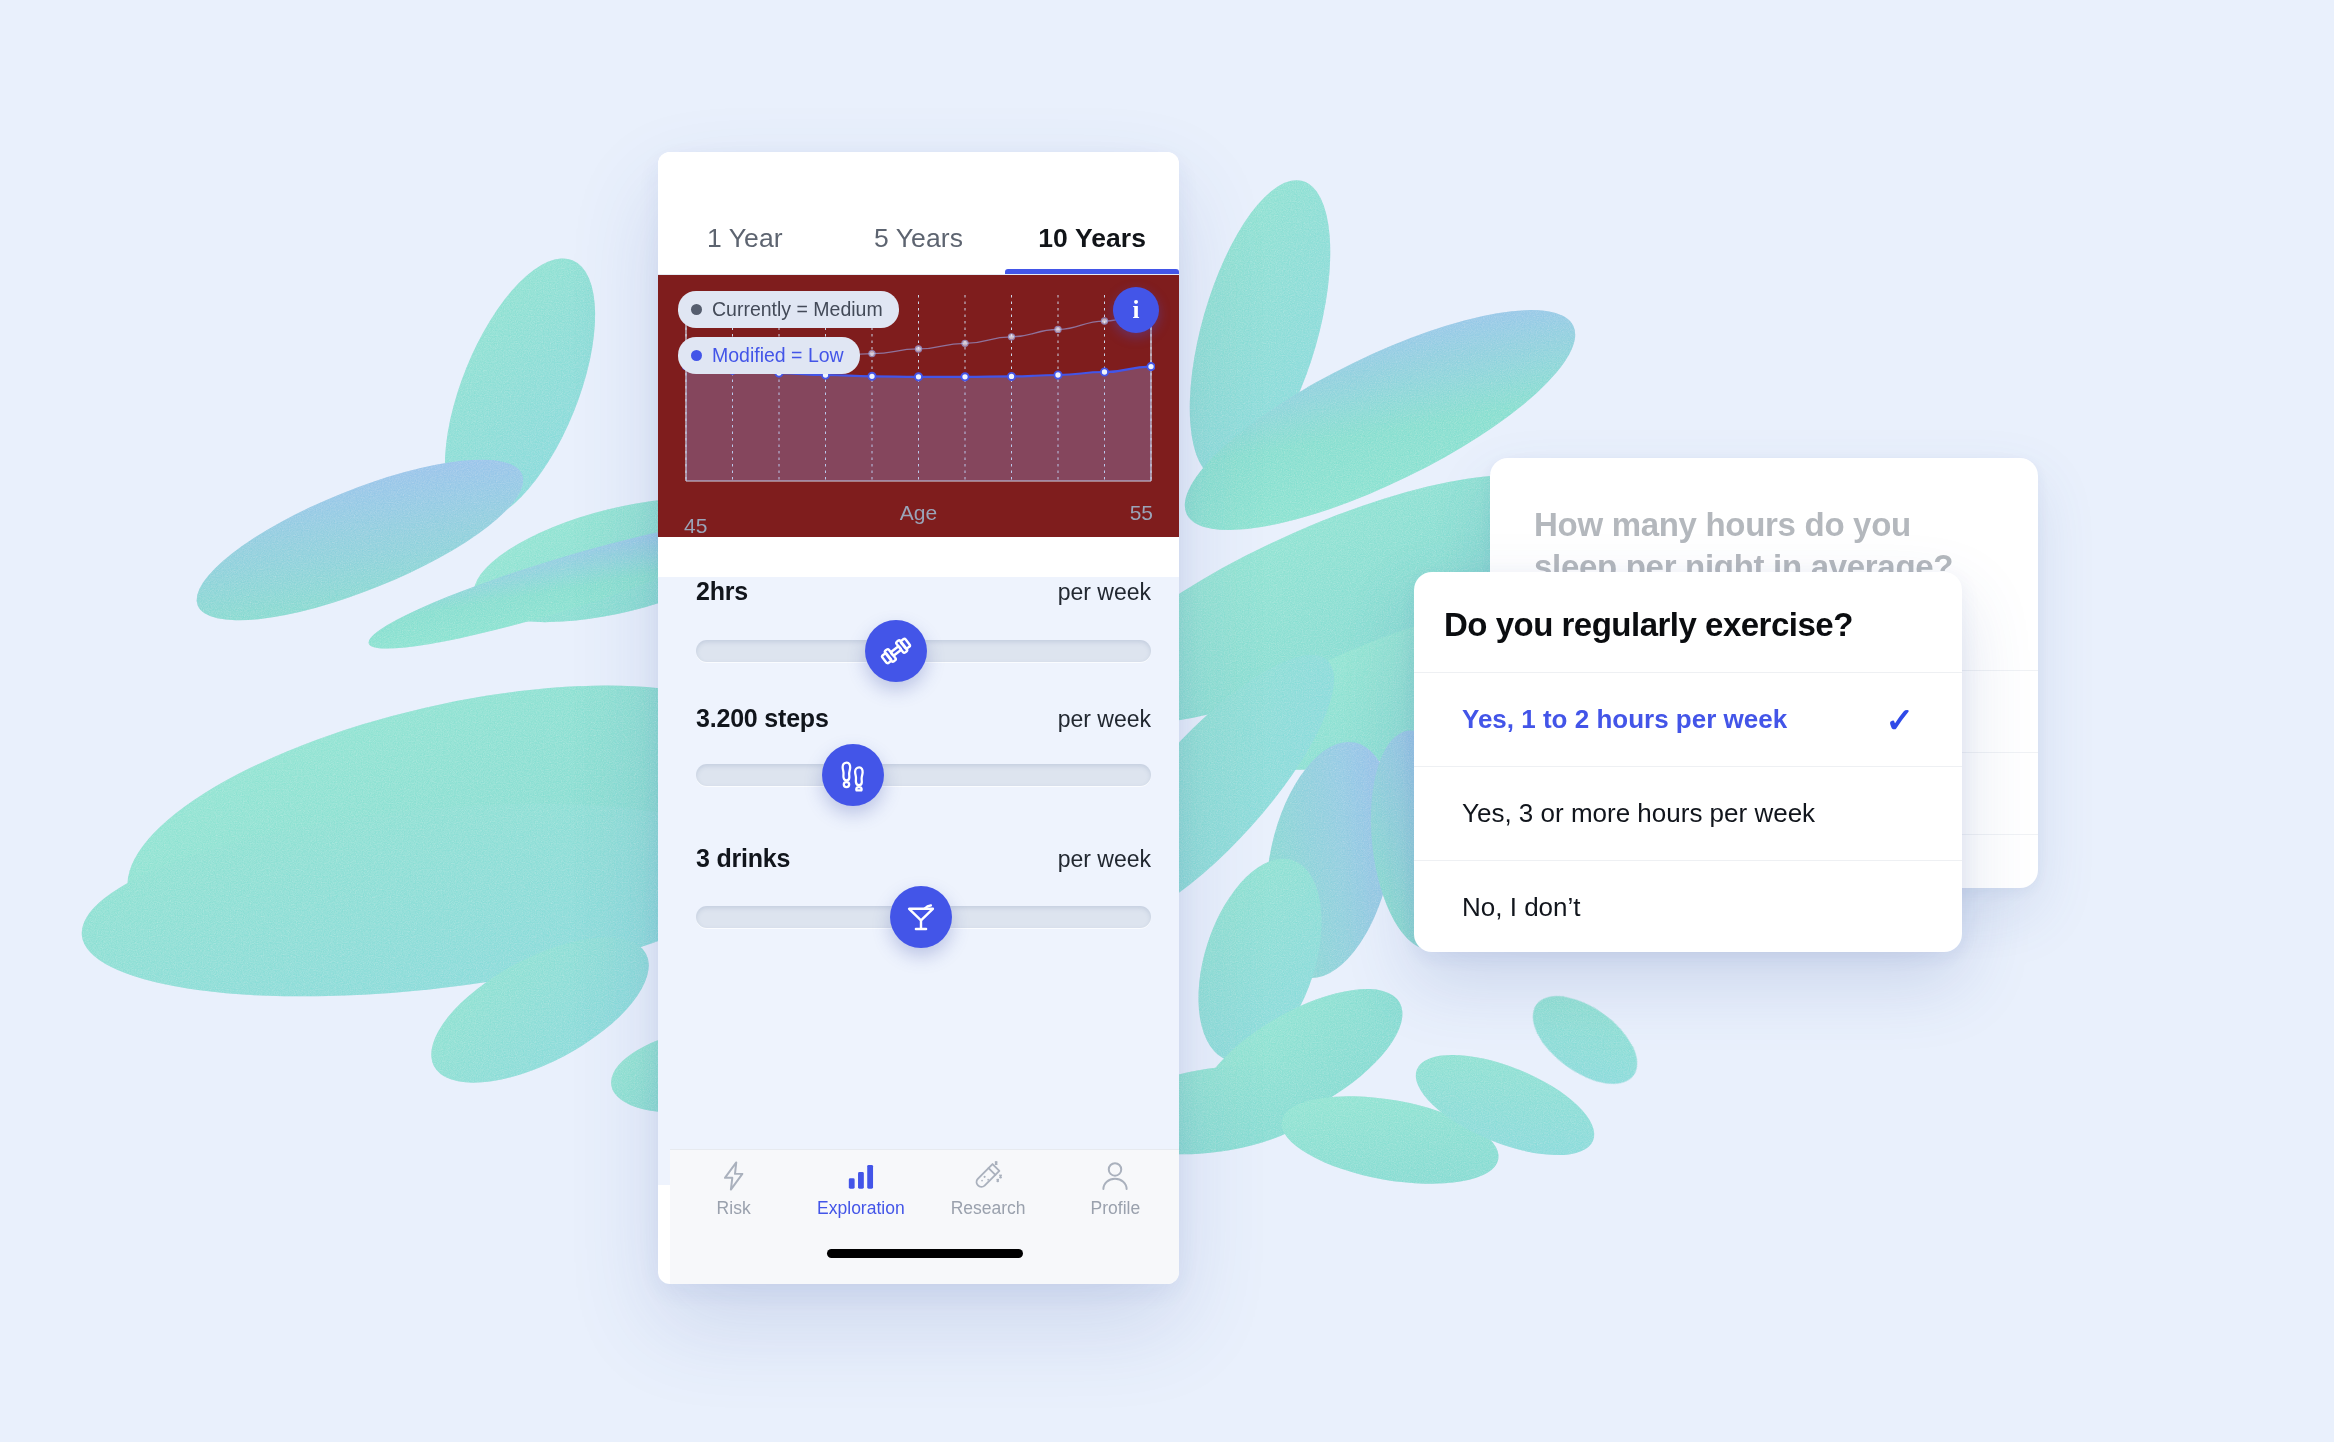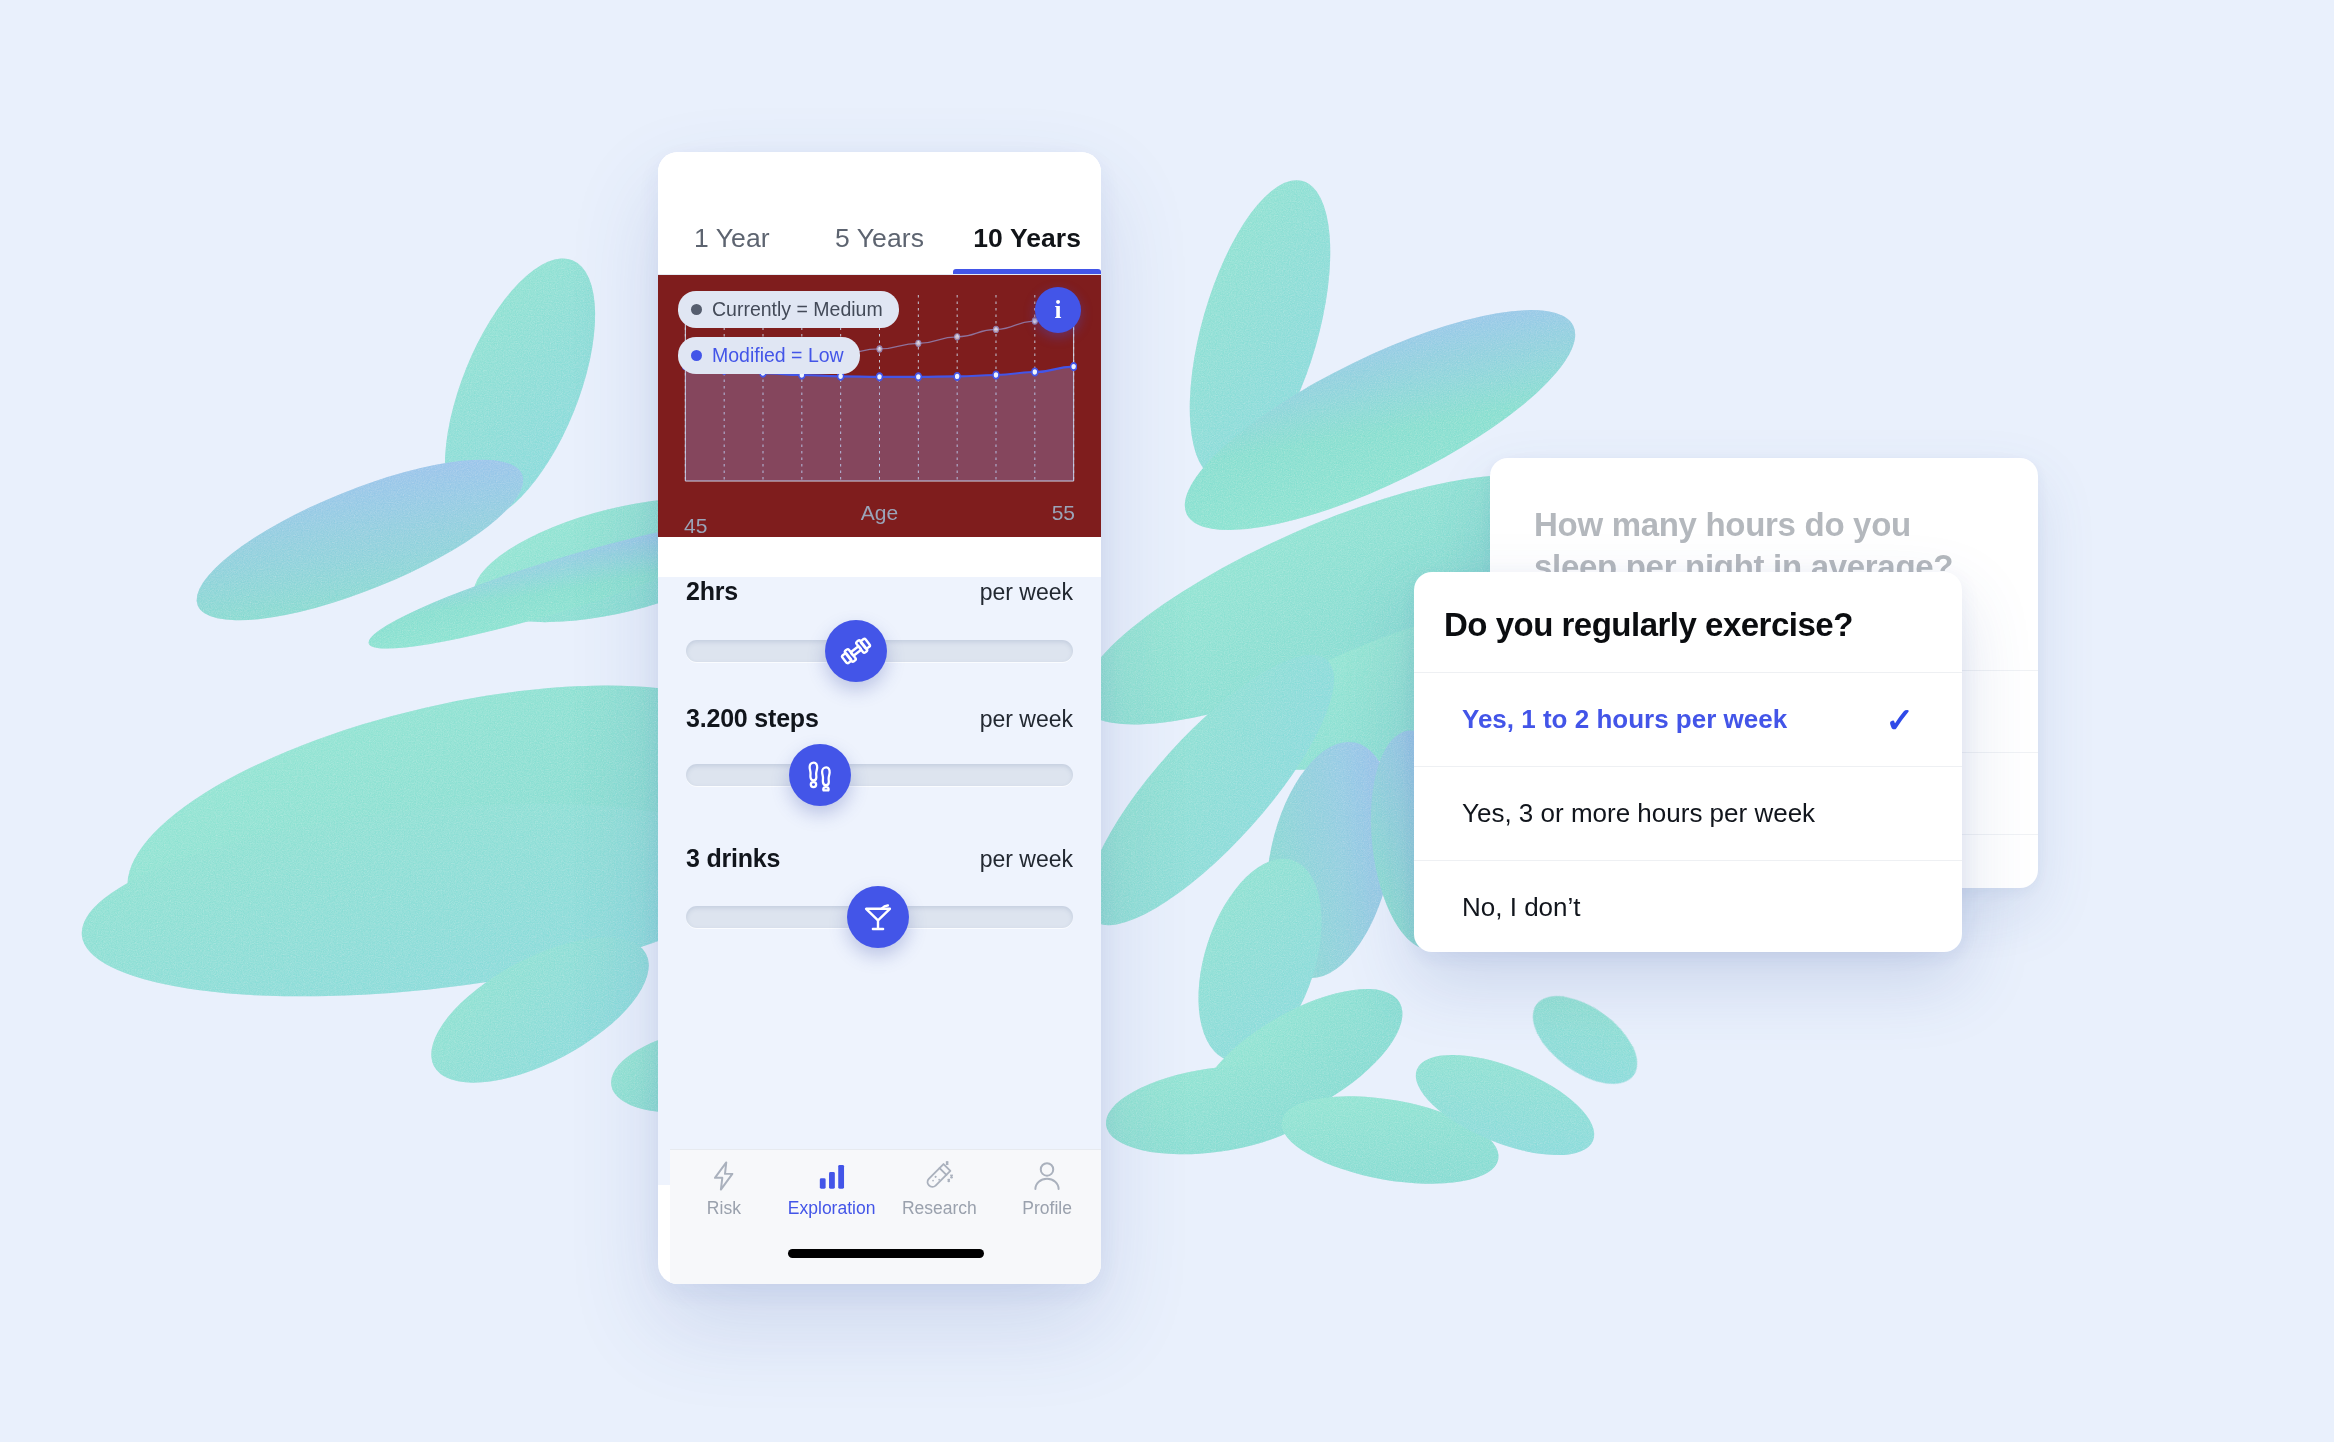--- a/index.html
+++ b/index.html
@@ -8,23 +8,23 @@
     font-family: "Liberation Sans", sans-serif;
     background: #e9f0fc;
     overflow: hidden;
   }
   #stage { position: relative; width: 2334px; height: 1442px; background: #e9f0fc; }
   .leafwrap { position:absolute; inset:0; overflow:hidden; }
 
   
   #phone {
     position: absolute; left: 658px; top: 152px;
-    width: 443px; height: 1132px;
+    width: 521px; height: 1132px;
     background: #ffffff;
-    border-radius: 20px;
+    border-radius: 12px;
     box-shadow: 0 40px 90px rgba(60,90,160,.16), 0 8px 28px rgba(60,90,160,.08);
     overflow: hidden;
     z-index: 5;
   }
   
   #tabs { display: flex; height: 122px; align-items: flex-end; background:#fff; }
   .tab {
     flex: 1; text-align: center; font-size: 26.5px; color: #5d6470;
     padding-bottom: 20px; position: relative; letter-spacing: .1px;
   }
@@ -56,21 +56,21 @@
   .pill.mod { color:#4355e8; } .pill.mod .dot { background:#4355e8; }
 
   #infobtn {
     position:absolute; right:20px; top:12px; width:46px; height:46px; border-radius:50%;
     background:#4355e8; color:#fff; display:flex; align-items:center; justify-content:center;
     font-size:25px; font-weight:700; z-index:4; font-family:"Liberation Serif", serif;
     box-shadow: 0 4px 12px rgba(67,85,232,.35);
   }
 
   
-  #controls { background:#eef3fd; padding: 0 0 10px 0; position:relative; height: 608px; }
+  #controls { background:#eef3fd; padding: 0 0 10px 10px; position:relative; height: 608px; }
   .row { position:relative; padding: 0 28px; }
   .rowhead { display:flex; justify-content:space-between; align-items:baseline; }
   .rowhead .val { font-size:25px; font-weight:700; color:#11151c; letter-spacing:-.2px; }
   .rowhead .unit { font-size:23px; color:#222831; }
   .track {
     position:relative; height:22px; border-radius:11px;
     background:#dde4ef;
     box-shadow: inset 0 2px 4px rgba(120,140,175,.25), 0 1px 0 rgba(255,255,255,.7);
   }
   .thumb {

